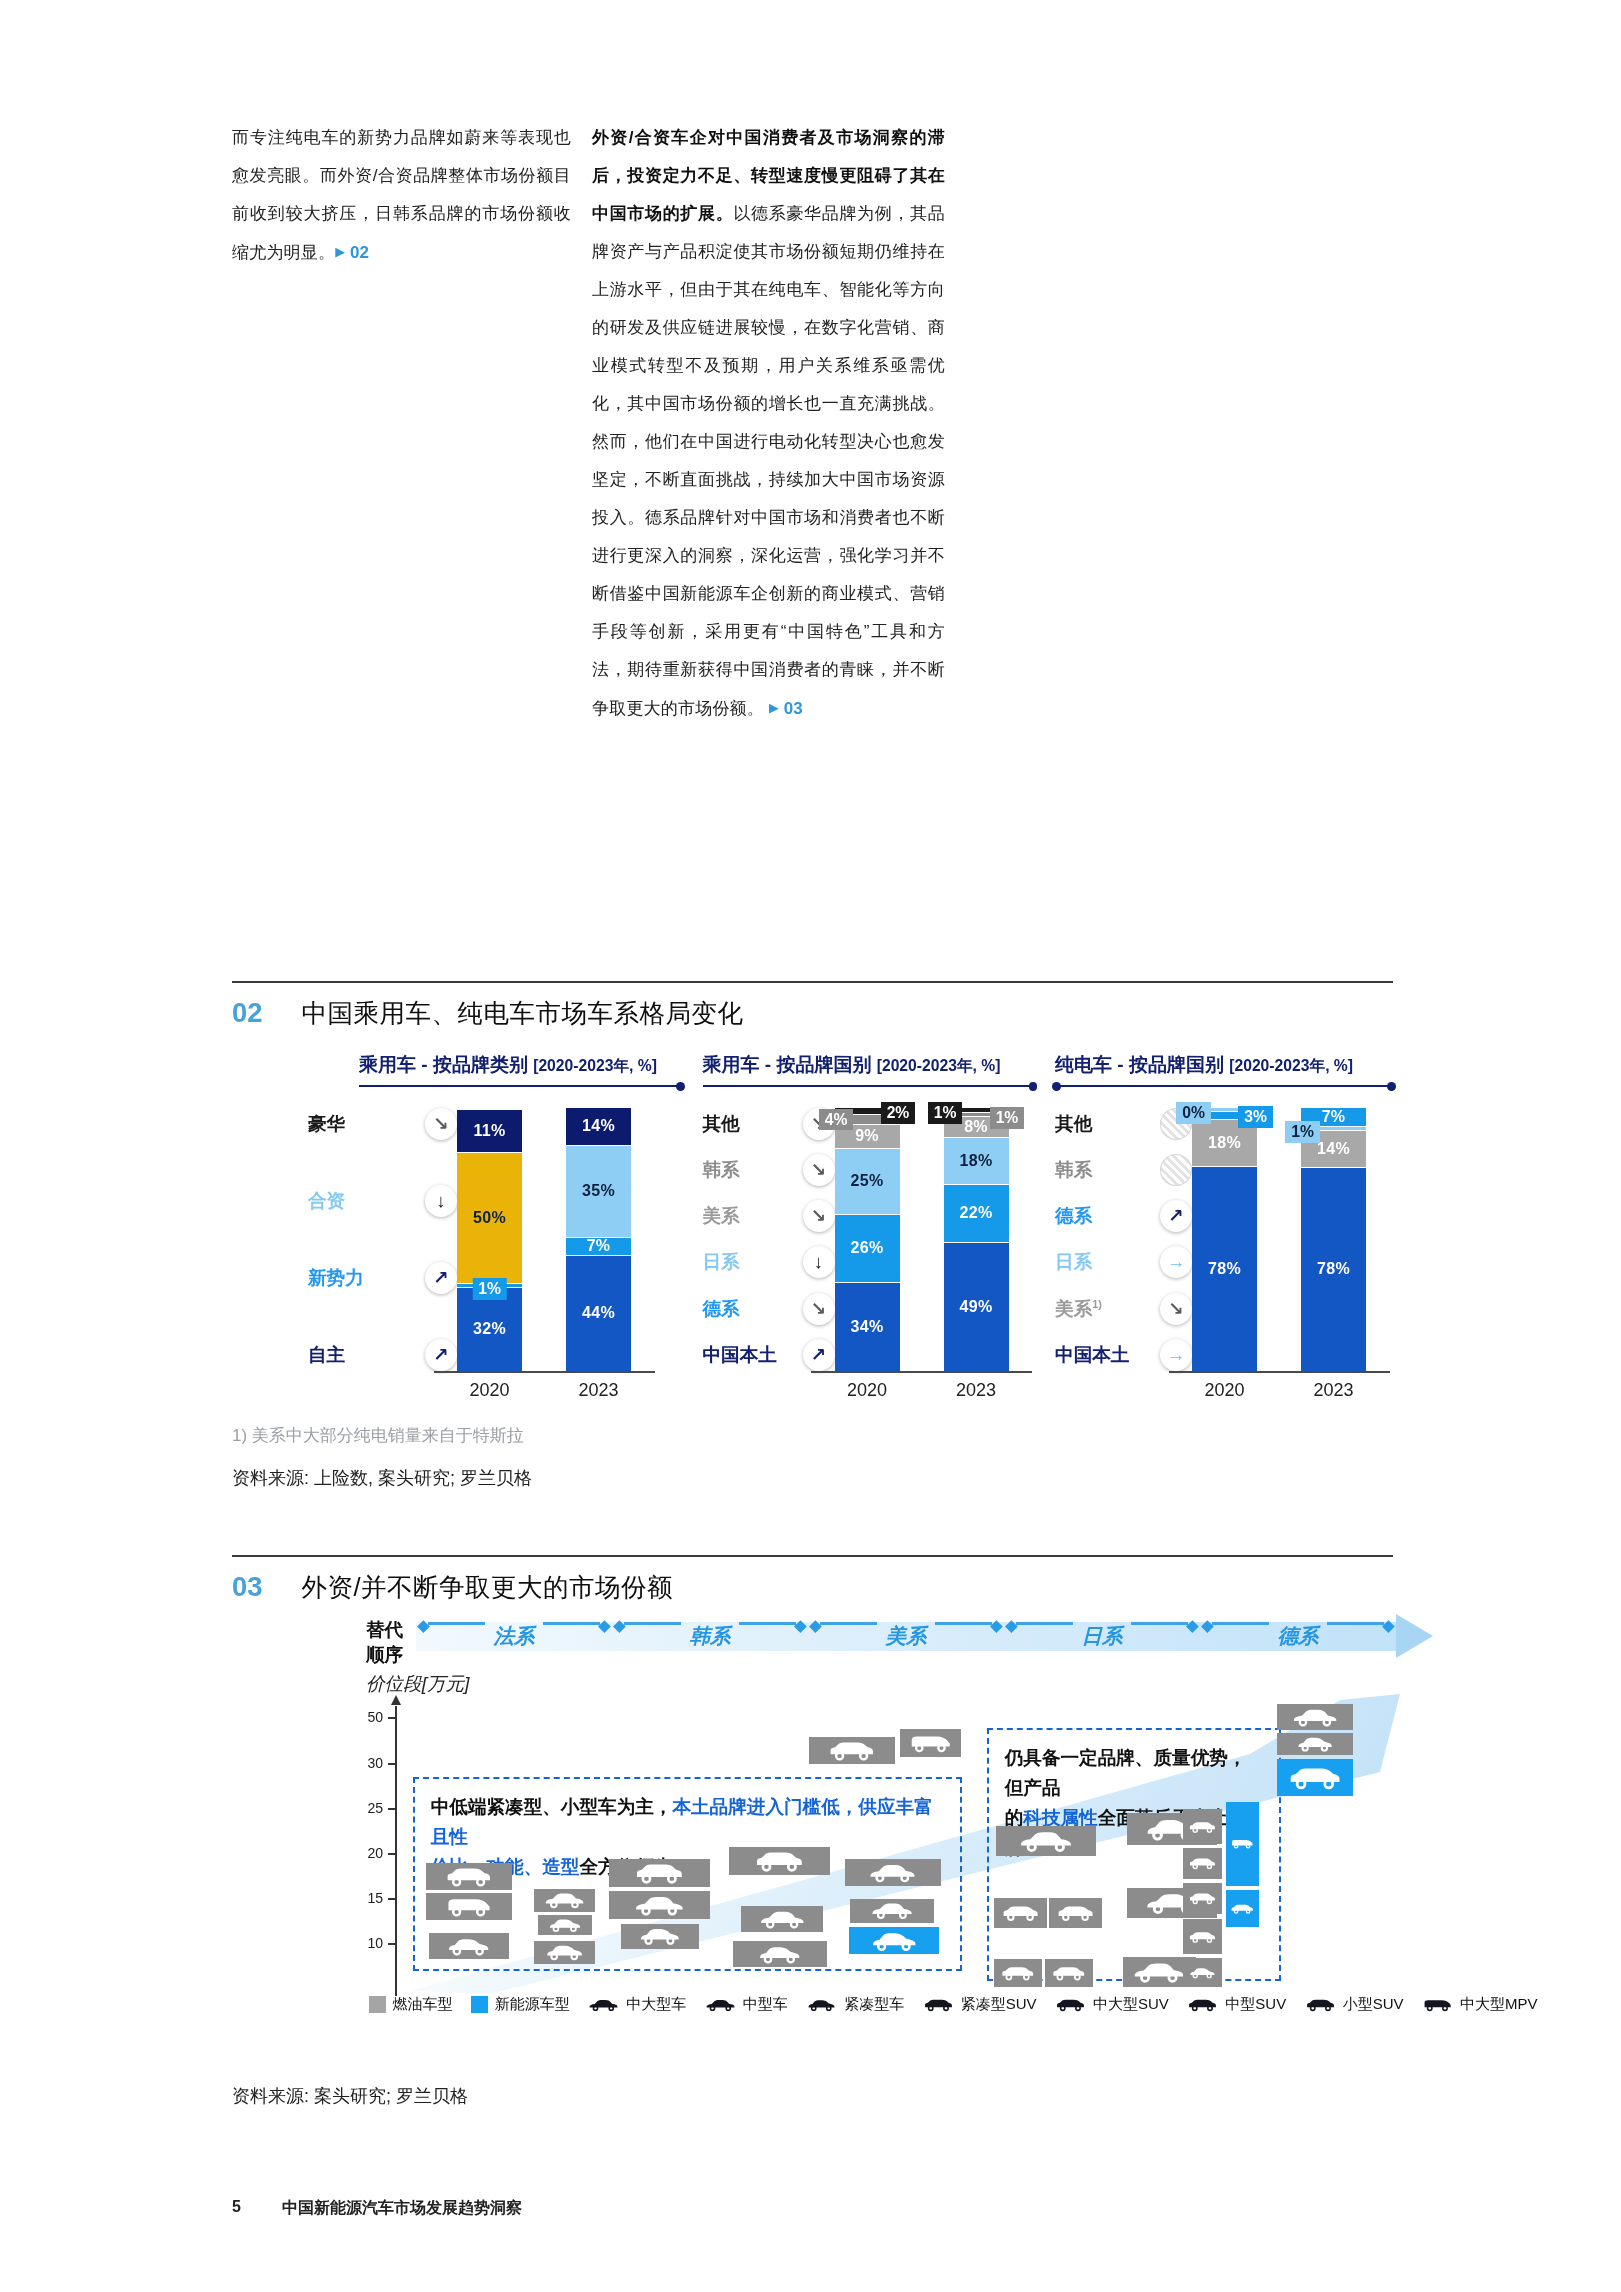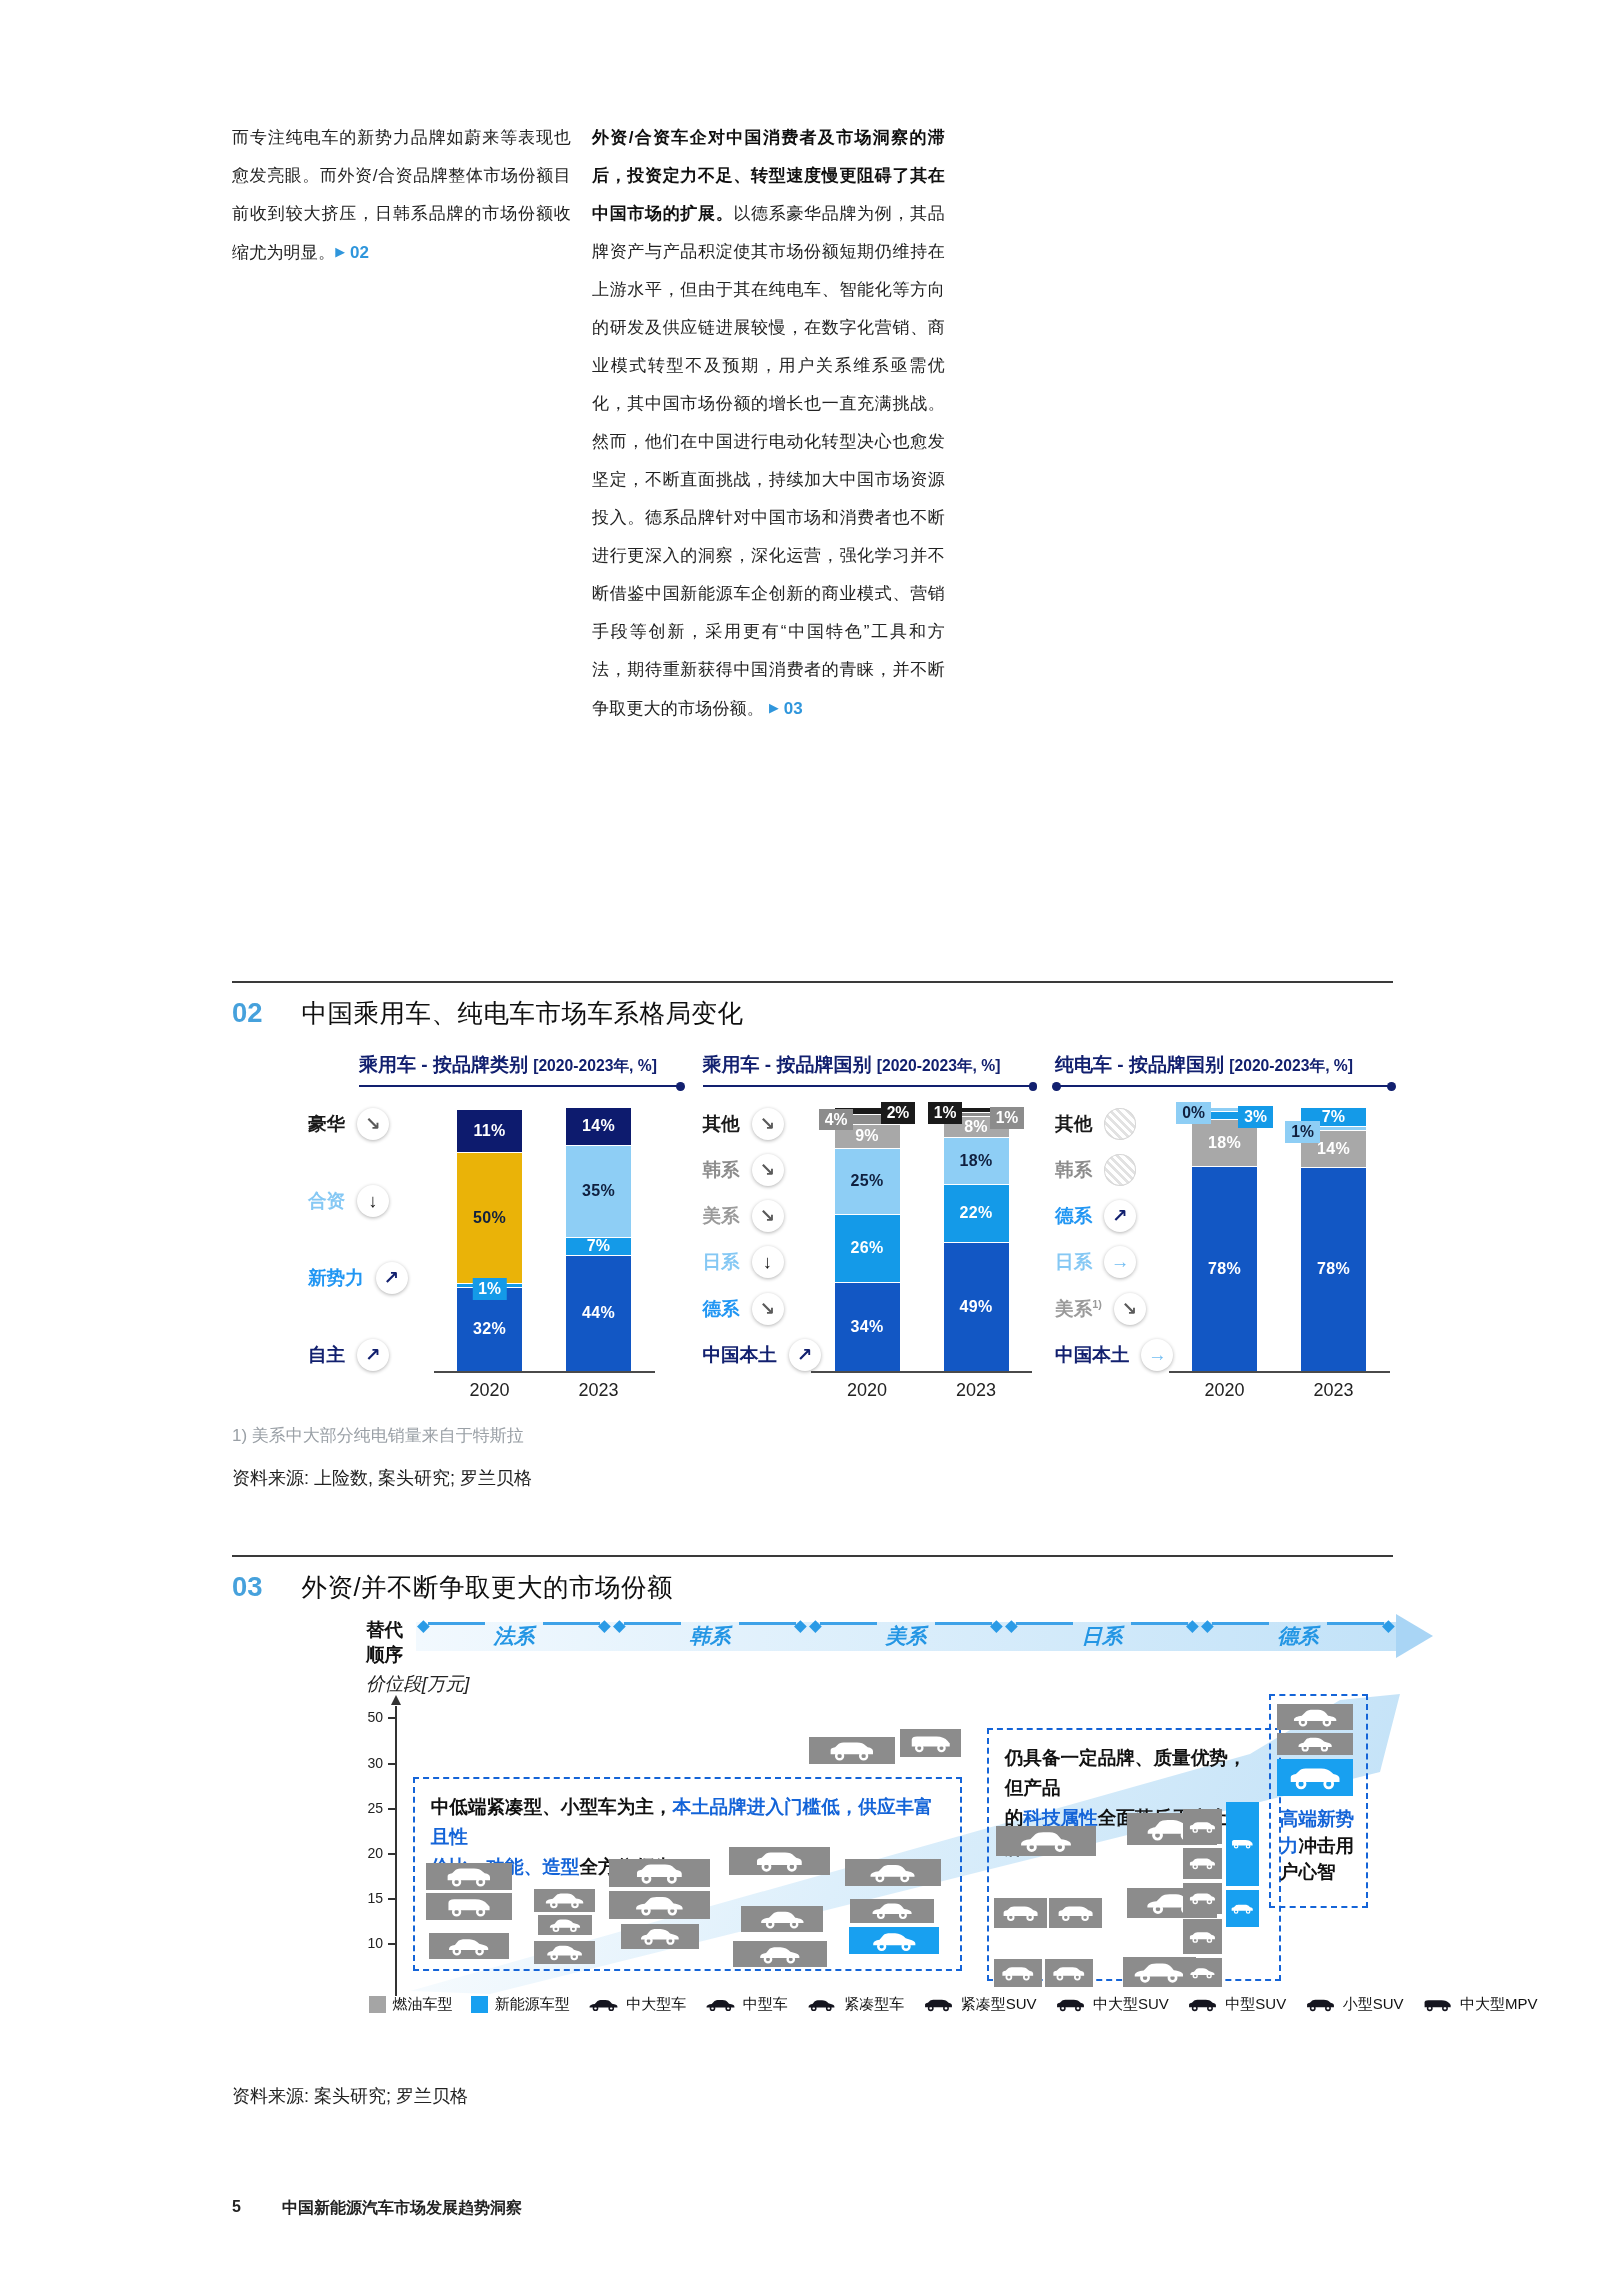--- a/index.html
+++ b/index.html
@@ -30,21 +30,21 @@
   .p-head{position:relative;font-weight:bold;color:#12206f;font-size:19px;padding-bottom:6.9px;border-bottom:2.5px solid #12206f;white-space:nowrap}
   .panel-0 .p-head{margin-left:127px}
   .p-range{font-size:15.7px}
   .p-head::after{content:"";position:absolute;right:-2.9px;bottom:-5.9px;width:8.8px;height:8.8px;border-radius:50%;background:#12206f}
   .panel-2 .p-head::before{content:"";position:absolute;left:-2.9px;bottom:-5.9px;width:8.8px;height:8.8px;border-radius:50%;background:#12206f}
   .p-body{display:flex;margin-top:20.6px}
   .p-legend{display:flex;flex-direction:column;justify-content:space-between;height:263px}
   .panel-0 .p-legend{width:225px;padding-left:76px}
   .panel-1 .p-legend{width:132px}
   .panel-2 .p-legend{width:137px}
-  .lg-item{display:flex;align-items:center;justify-content:flex-start;gap:11.8px;font-size:18.6px;font-weight:bold}
+  .lg-item{display:flex;align-items:center;justify-content:space-between;gap:11.8px;font-size:18.6px;font-weight:bold}
   .lg-label sup{font-size:10.8px}
   .lg-circle{flex:none;width:32px;height:32px;border-radius:50%;background:#fff;box-shadow:0 1px 3.9px rgba(0,0,0,.3);display:flex;align-items:center;justify-content:center;font-size:18.6px;font-weight:bold}
   .lg-circle.hatch{background:repeating-linear-gradient(45deg,#e2e2e2 0 2.9px,#fff 2.9px 5.9px);box-shadow:inset 0 0 0 1px #d7d7d7}
   .p-chart{position:relative}
   .bar-row{display:flex;gap:44px;height:263px;align-items:flex-end}
   .bar{width:65px;height:263px;display:flex;flex-direction:column;justify-content:flex-end}
   .seg{position:relative;width:100%}
   .seg+.seg{border-top:1px solid #fff}
   .seg-label{position:absolute;left:0;right:0;top:50%;transform:translateY(-50%);text-align:center;font-size:16px;font-weight:bold;letter-spacing:0.3px}
   .chip{position:absolute;z-index:3;top:-5.9px;padding:0 5.9px;font-size:15.7px;font-weight:bold;line-height:21.6px}
@@ -409,23 +409,20 @@
       </div>
 
     <div class="swoosh"></div>
 
     <div class="dash-box" id="box1">
       <div class="box-text"><span>中低端紧凑型、小型车为主，</span><span class="t-blue">本土品牌进入门槛低，供应丰富且性</span><br><span class="t-blue">价比、功能、造型</span><span>全方位领先</span></div>
     </div>
     <div class="dash-box" id="box2">
       <div class="box-text"><span>仍具备一定品牌、质量优势，但产品</span><br><span>的</span><span class="t-blue">科技属性</span><span>全面落后于本土品牌</span></div>
     </div>
-    <div class="dash-box" id="box3">
-      <div class="box-text"><span class="t-blue">高端新势力</span><span>冲击用户心智</span></div>
-    </div>
 
     <div id="tiles">
         <div class="tile g" style="left: 194px; top: 308px; width: 86px; height: 26.5px;">
           <svg viewBox="0 0 60 26" fill="currentColor">
             <use href="#sym-suv"></use>
           </svg>
         </div>
         <div class="tile g" style="left: 194px; top: 338px; width: 86px; height: 26.5px;">
           <svg viewBox="0 0 60 26" fill="currentColor">
             <use href="#sym-mpv"></use>

